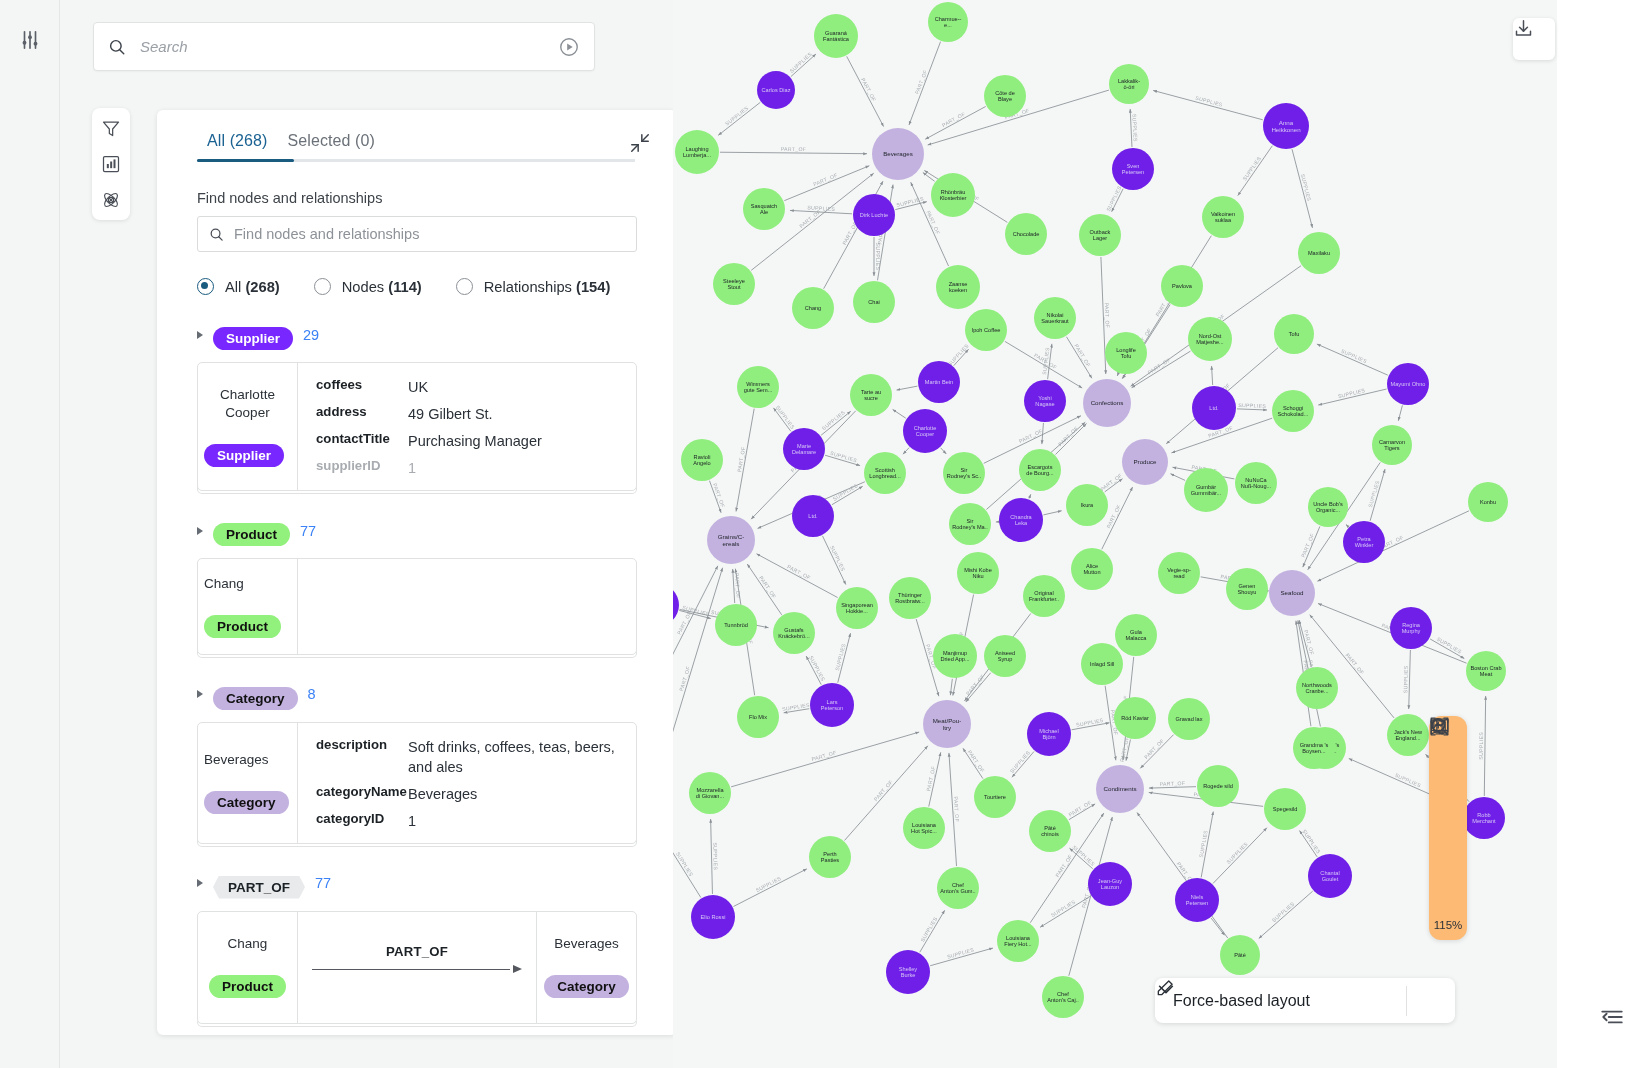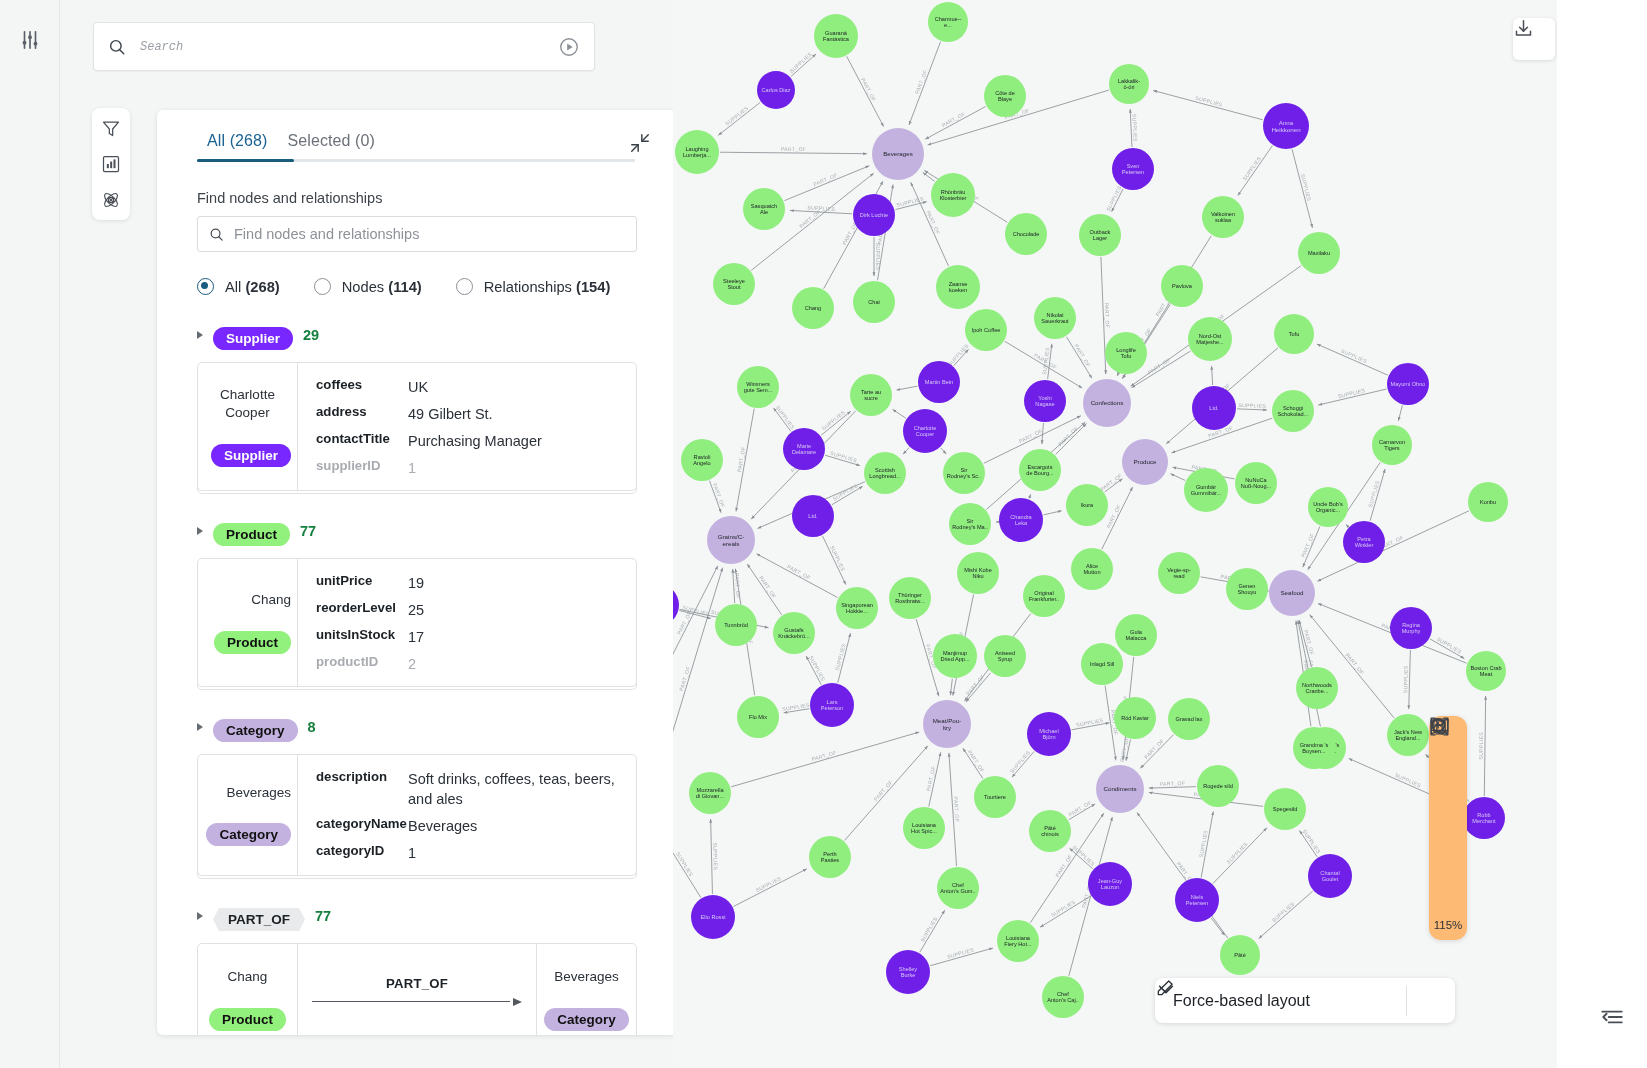--- a/index.html
+++ b/index.html
@@ -31,21 +31,21 @@
   .searchbar {
     position: absolute; left: 33px; top: 22px;
     width: 502px; height: 49px;
     background: #fff; border: 1px solid #e0e3e2; border-radius: 4px;
     display: flex; align-items: center; padding: 0 14px;
     box-shadow: 0 1px 2px rgba(0,0,0,.04);
   }
   .searchbar .mag { width: 18px; height: 18px; color: #3b4149; flex: none; }
   .searchbar input {
     flex: 1; border: none; outline: none; margin-left: 14px;
-    font-family: Liberation Mono, monospace; font-size: 12px;
+    font-family: Liberation Sans, sans-serif; font-size: 15px;
     font-style: italic; color: #3b4149; background: transparent;
   }
   .searchbar input::placeholder { color: #9aa0a6; font-style: italic; }
   .run-btn { width: 22px; height: 22px; color: #8b9096; cursor: pointer; flex: none; }
 
   
   .tool-strip {
     position: absolute; left: 32px; top: 108px;
     width: 38px; background: #fff;
     border-radius: 8px; box-shadow: 0 1px 4px rgba(0,0,0,.10);
@@ -115,31 +115,31 @@
     font-size: 13.5px; font-weight: bold; white-space: nowrap; margin-top: 8px;
   }
   .chip.supplier { background: #7828ff; color: #fff; }
   .chip.product  { background: #92f07c; color: #111; }
   .chip.category { background: #c3b2e0; color: #111; }
   .chip.rel {
     background: #e8eaeb; color: #1c2126; border-radius: 3px;
     clip-path: polygon(6px 0, calc(100% - 6px) 0, 100% 50%, calc(100% - 6px) 100%, 6px 100%, 0 50%);
     padding: 0 15px; font-size: 13.5px;
   }
-  .gcount { font-size: 14.5px; font-weight: bold; color: #15803d; }
+  .gcount { font-size: 14.5px; font-weight: normal; color: #3b82f6; }
 
   
   .rec {
     margin-top: 12px; border: 1px solid #dfe2e1; border-radius: 5px;
     display: flex; background: #fff; position: relative;
     box-shadow: 0 3px 0 -1px #fff, 0 3px 0 0 #dfe2e1;
   }
   .rec .left {
     width: 100px; flex: none; border-right: 1px solid #dfe2e1;
-    display: flex; flex-direction: column; align-items: flex-end; justify-content: center;
+    display: flex; flex-direction: column; align-items: flex-start; justify-content: center;
     gap: 14px; padding: 16px 6px;
   }
   .rec .left .nm { font-size: 13.5px; color: #2b3138; text-align: center; line-height: 1.3; }
   .rec .props { flex: 1; padding: 14px 0 12px 18px; }
   .prow { display: flex; align-items: flex-start; margin-bottom: 7px; }
   .prow:last-child { margin-bottom: 0; }
   .pk { width: 92px; flex: none; font-size: 13.2px; font-weight: bold; color: #1c2126; }
   .pv { font-size: 14.5px; color: #2b3138; line-height: 1.38; padding-right: 14px; }
   .prow.faded .pk { color: #a8acb1; }
   .prow.faded .pv { color: #a8acb1; }
@@ -348,38 +348,20 @@
 
         <div class="group-head">
           <span class="caret-tri"></span>
           <span class="chip product">Product</span>
           <span class="gcount">77</span>
         </div>
         <div class="rec">
           <div class="left">
             <div class="nm">Chang</div>
             <span class="chip product">Product</span>
-          </div>
-          <div class="props">
-            <div class="prow">
-                <span class="pk">unitPrice</span>
-                <span class="pv">19</span>
-              </div>
-            <div class="prow">
-                <span class="pk">reorderLevel</span>
-                <span class="pv">25</span>
-              </div>
-            <div class="prow">
-                <span class="pk">unitsInStock</span>
-                <span class="pv">17</span>
-              </div>
-            <div class="prow faded">
-                <span class="pk">productID</span>
-                <span class="pv">2</span>
-              </div>
           </div>
         </div>
 
         <div class="group-head">
           <span class="caret-tri"></span>
           <span class="chip category">Category</span>
           <span class="gcount">8</span>
         </div>
         <div class="rec">
           <div class="left">

